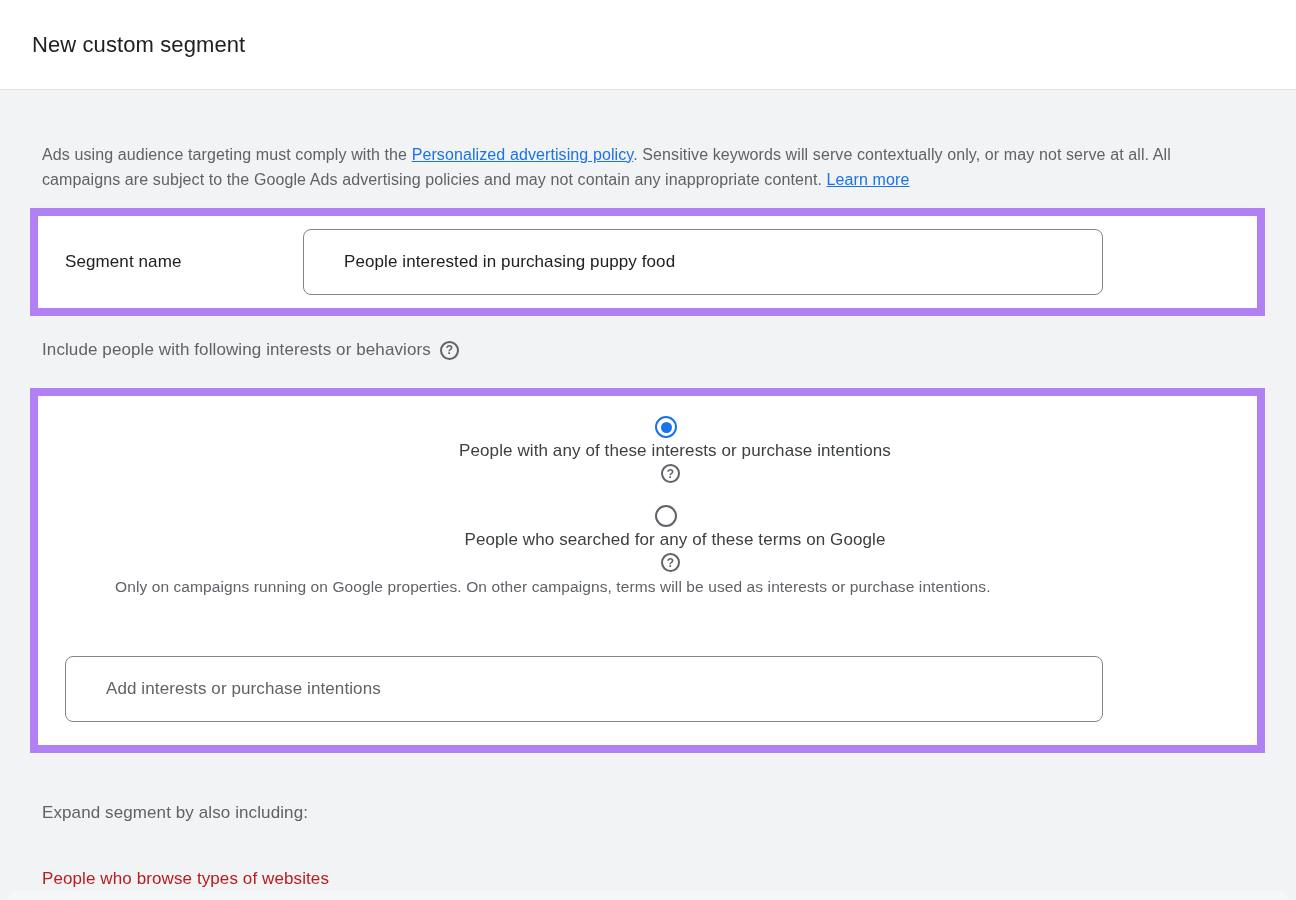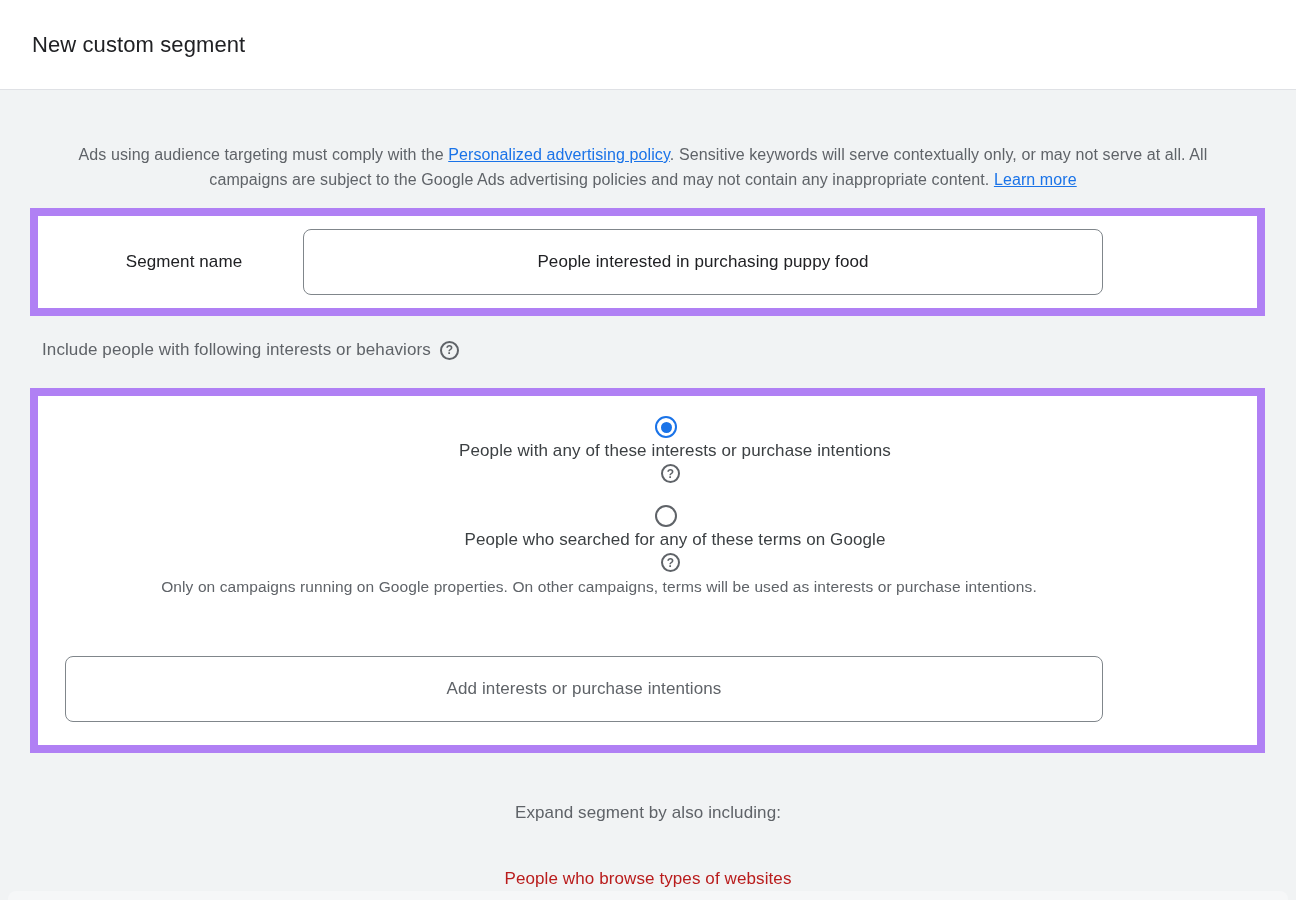--- a/index.html
+++ b/index.html
@@ -1,15 +1,15 @@
 <!DOCTYPE html>
 <html><head>
 <meta charset="utf-8">
 <style>
-  * { box-sizing: border-box; margin: 0; padding: 0; text-align: center; }
+  * { box-sizing: border-box; margin: 0; padding: 0; }
   html, body {
     width: 1296px; height: 900px;
     font-family: "Liberation Sans", sans-serif;
     background: #ffffff;
     overflow: hidden;
   }
   
   .page-header {
     height: 90px;
     background: #ffffff;
@@ -79,21 +79,21 @@
   }
   .text-input {
     height: 66px;
     border: 1px solid #80868b;
     border-radius: 8px;
     background: #ffffff;
     font-family: "Liberation Sans", sans-serif;
     font-size: 17px;
     color: #202124;
     letter-spacing: 0.1px;
-    padding: 0 28px;
+    padding: 0 40px;
     outline: none;
   }
   .text-input::placeholder { color: #5f6368; opacity: 1; }
   .segment-name-input { width: 800px; }
   .interests-input {
     display: block;
     margin-left: 27px;
     margin-top: 56px;
     width: 1038px;
   }

